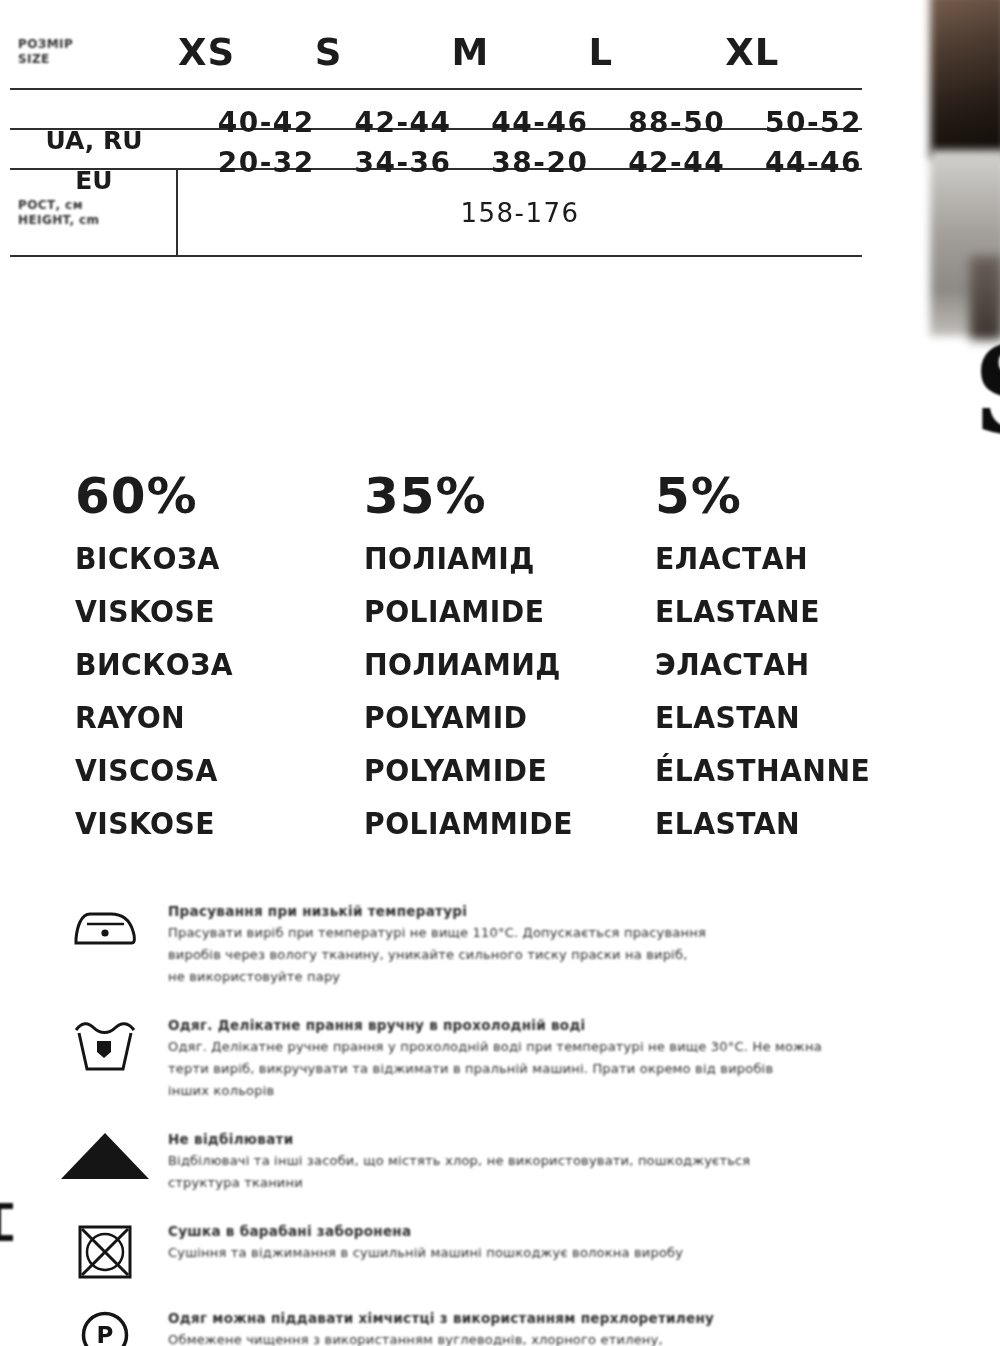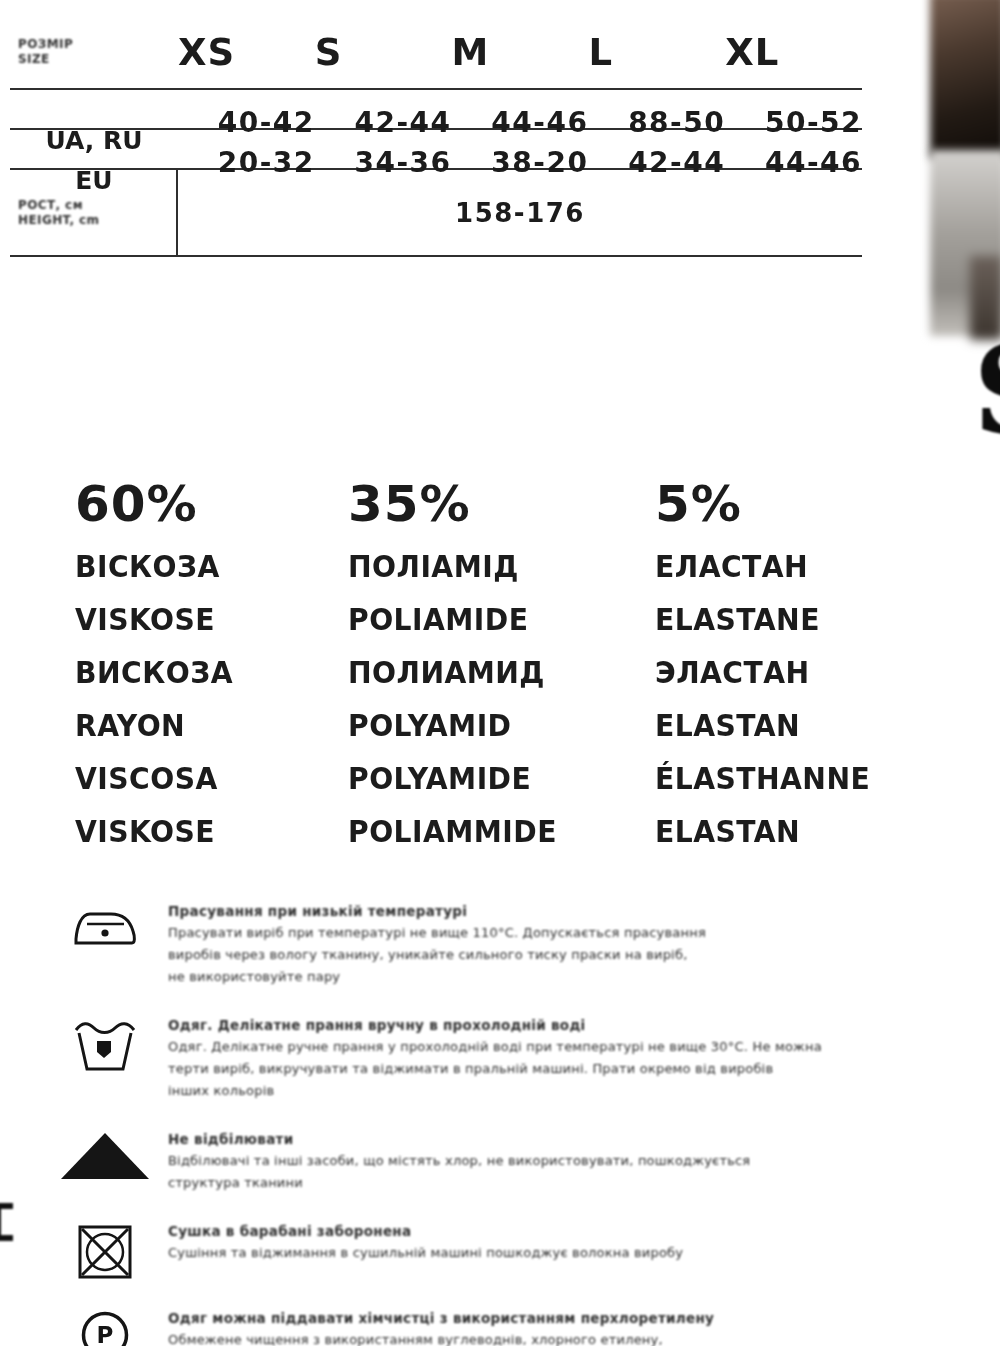--- a/index.html
+++ b/index.html
@@ -19,26 +19,26 @@
   .st-row.hgt { height:85px; grid-template-columns:168px 1fr; }
   .st-size { font-size:37px; font-weight:700; text-align:left; letter-spacing:1px; filter:blur(0.5px); }
   .st-label { font-size:25px; font-weight:600; text-align:center; filter:blur(0.6px);margin-top:36px; }
   .st-num { font-size:28px; font-weight:700; text-align:right; letter-spacing:1.5px; filter:blur(0.6px); }
   .st-corner, .st-small-label {
     height:100%; display:flex; flex-direction:column; justify-content:center;
     padding-left:8px; box-sizing:border-box; text-align:left;
   }
   .st-small-label { border-right:2.5px solid #2f2f2f; }
   .tiny { font-size:12px; line-height:15px; font-weight:700; filter:blur(1.3px); color:#333; letter-spacing:0.4px; }
-  .st-span { font-size:26px; font-weight:700; text-align:center; letter-spacing:1.5px; filter:blur(0.6px); }
-
-  
-  .composition { position:absolute; left:75px; top:466px; width:810px; height:400px;margin-top:8px; }
+  .st-span { font-size:26px; font-weight:400; text-align:center; letter-spacing:1.5px; filter:blur(0.6px); }
+
+  
+  .composition { position:absolute; left:75px; top:466px; width:810px; height:400px; }
   .comp-col { position:absolute; top:0; }
-  .comp-col.c0 { left:0; } .comp-col.c1 { left:273px; } .comp-col.c2 { left:580px; }
+  .comp-col.c0 { left:0; } .comp-col.c1 { left:289px; } .comp-col.c2 { left:580px; }
   .comp-percent { font-size:50px; line-height:60px; font-weight:700; margin-bottom:6px;
                   letter-spacing:1px; filter:blur(0.5px); }
   .comp-name { font-size:30px; font-weight:700; line-height:53px; letter-spacing:0.5px;
                transform:scaleX(0.94); transform-origin:left; white-space:nowrap; filter:blur(0.6px); }
 
   
   .care { position:absolute; left:58px; top:901px; width:830px;
           display:flex; flex-direction:column; gap:27px; }
   .care-item { display:flex; align-items:flex-start; gap:16px; }
   .care-icon { width:94px; flex-shrink:0; display:flex; justify-content:center; padding-top:2px; filter:blur(0.6px); }

